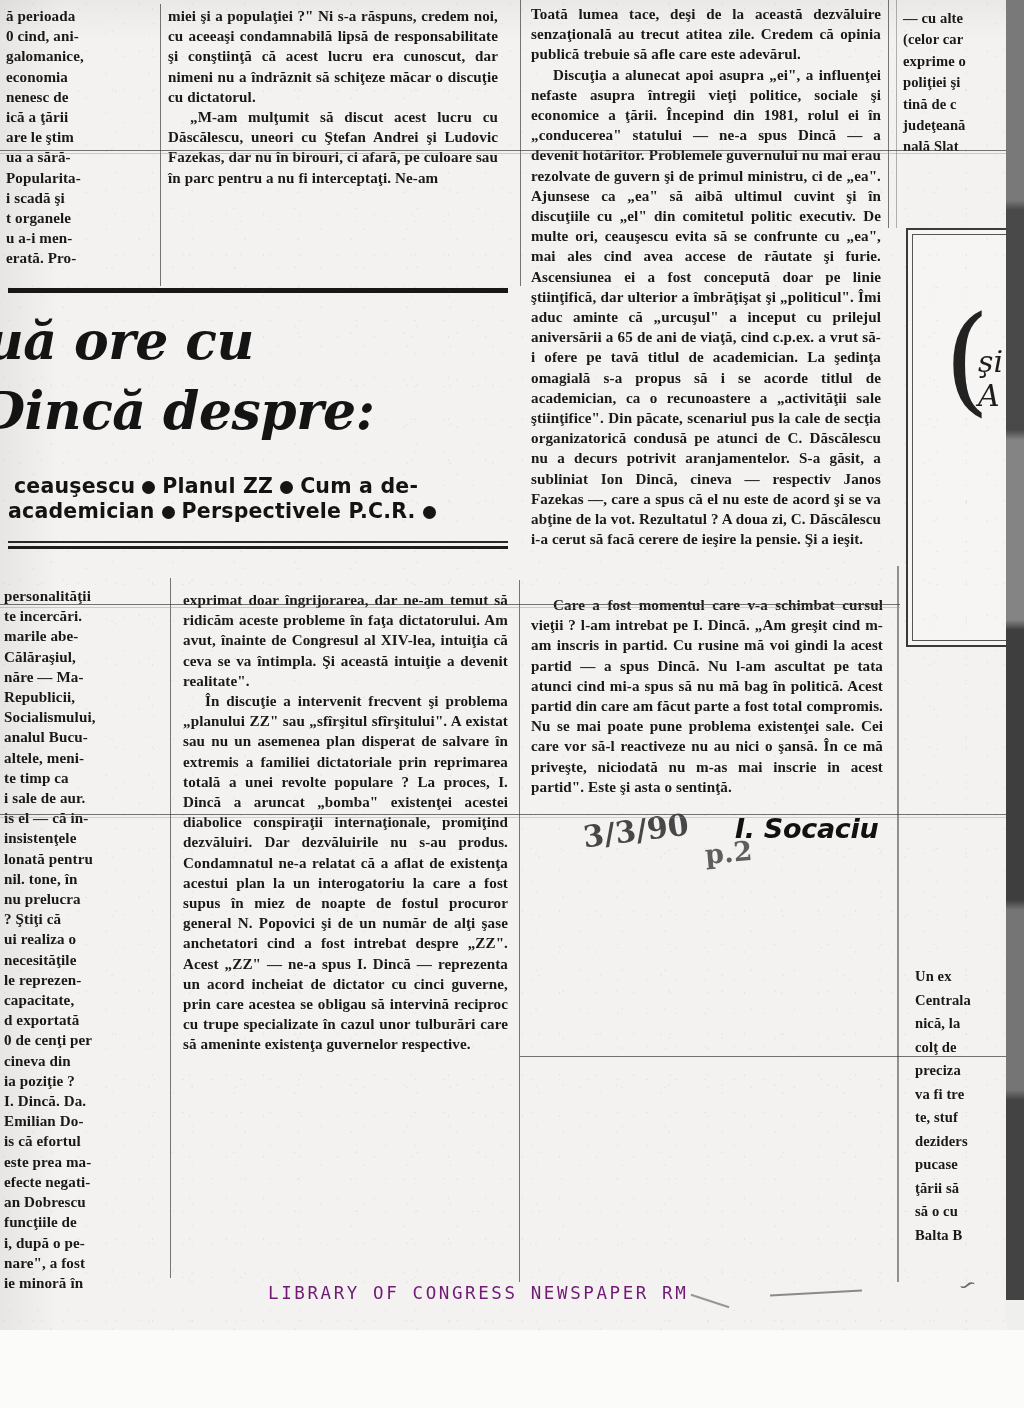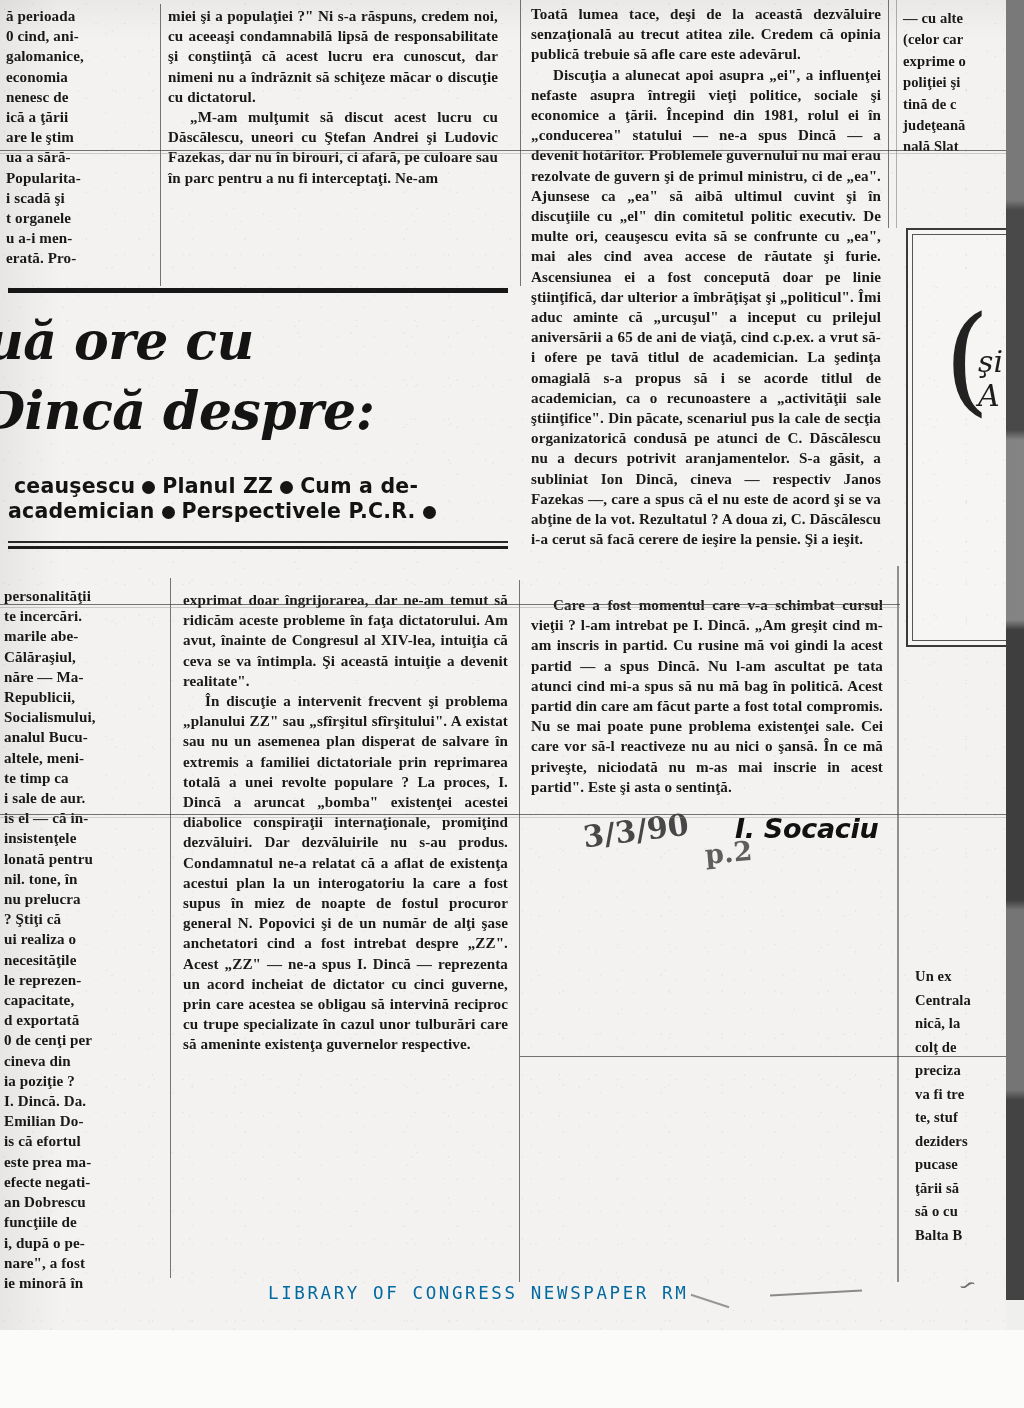--- a/index.html
+++ b/index.html
@@ -108,21 +108,21 @@
   }
   .handwrite2{
     font-family:"DejaVu Serif", serif;
     font-size:27px;color:#3a3a3a;
     transform:rotate(-5deg);
     display:inline-block;opacity:.8;
   }
   #loc-stamp{
     position:absolute;left:268px;top:1283px;
     font-family:"DejaVu Sans Mono", monospace;
-    font-size:17.5px;letter-spacing:2.6px;color:#0369a1;
+    font-size:17.5px;letter-spacing:2.6px;color:#701a75;
     white-space:nowrap;
   }
 
   
   #ad-box{
     position:absolute;left:906px;top:228px;width:108px;height:415px;
     border:2px solid #3a3a3a;border-right:none;
     background:#f6f5f3;
   }
   #ad-box-inner{

